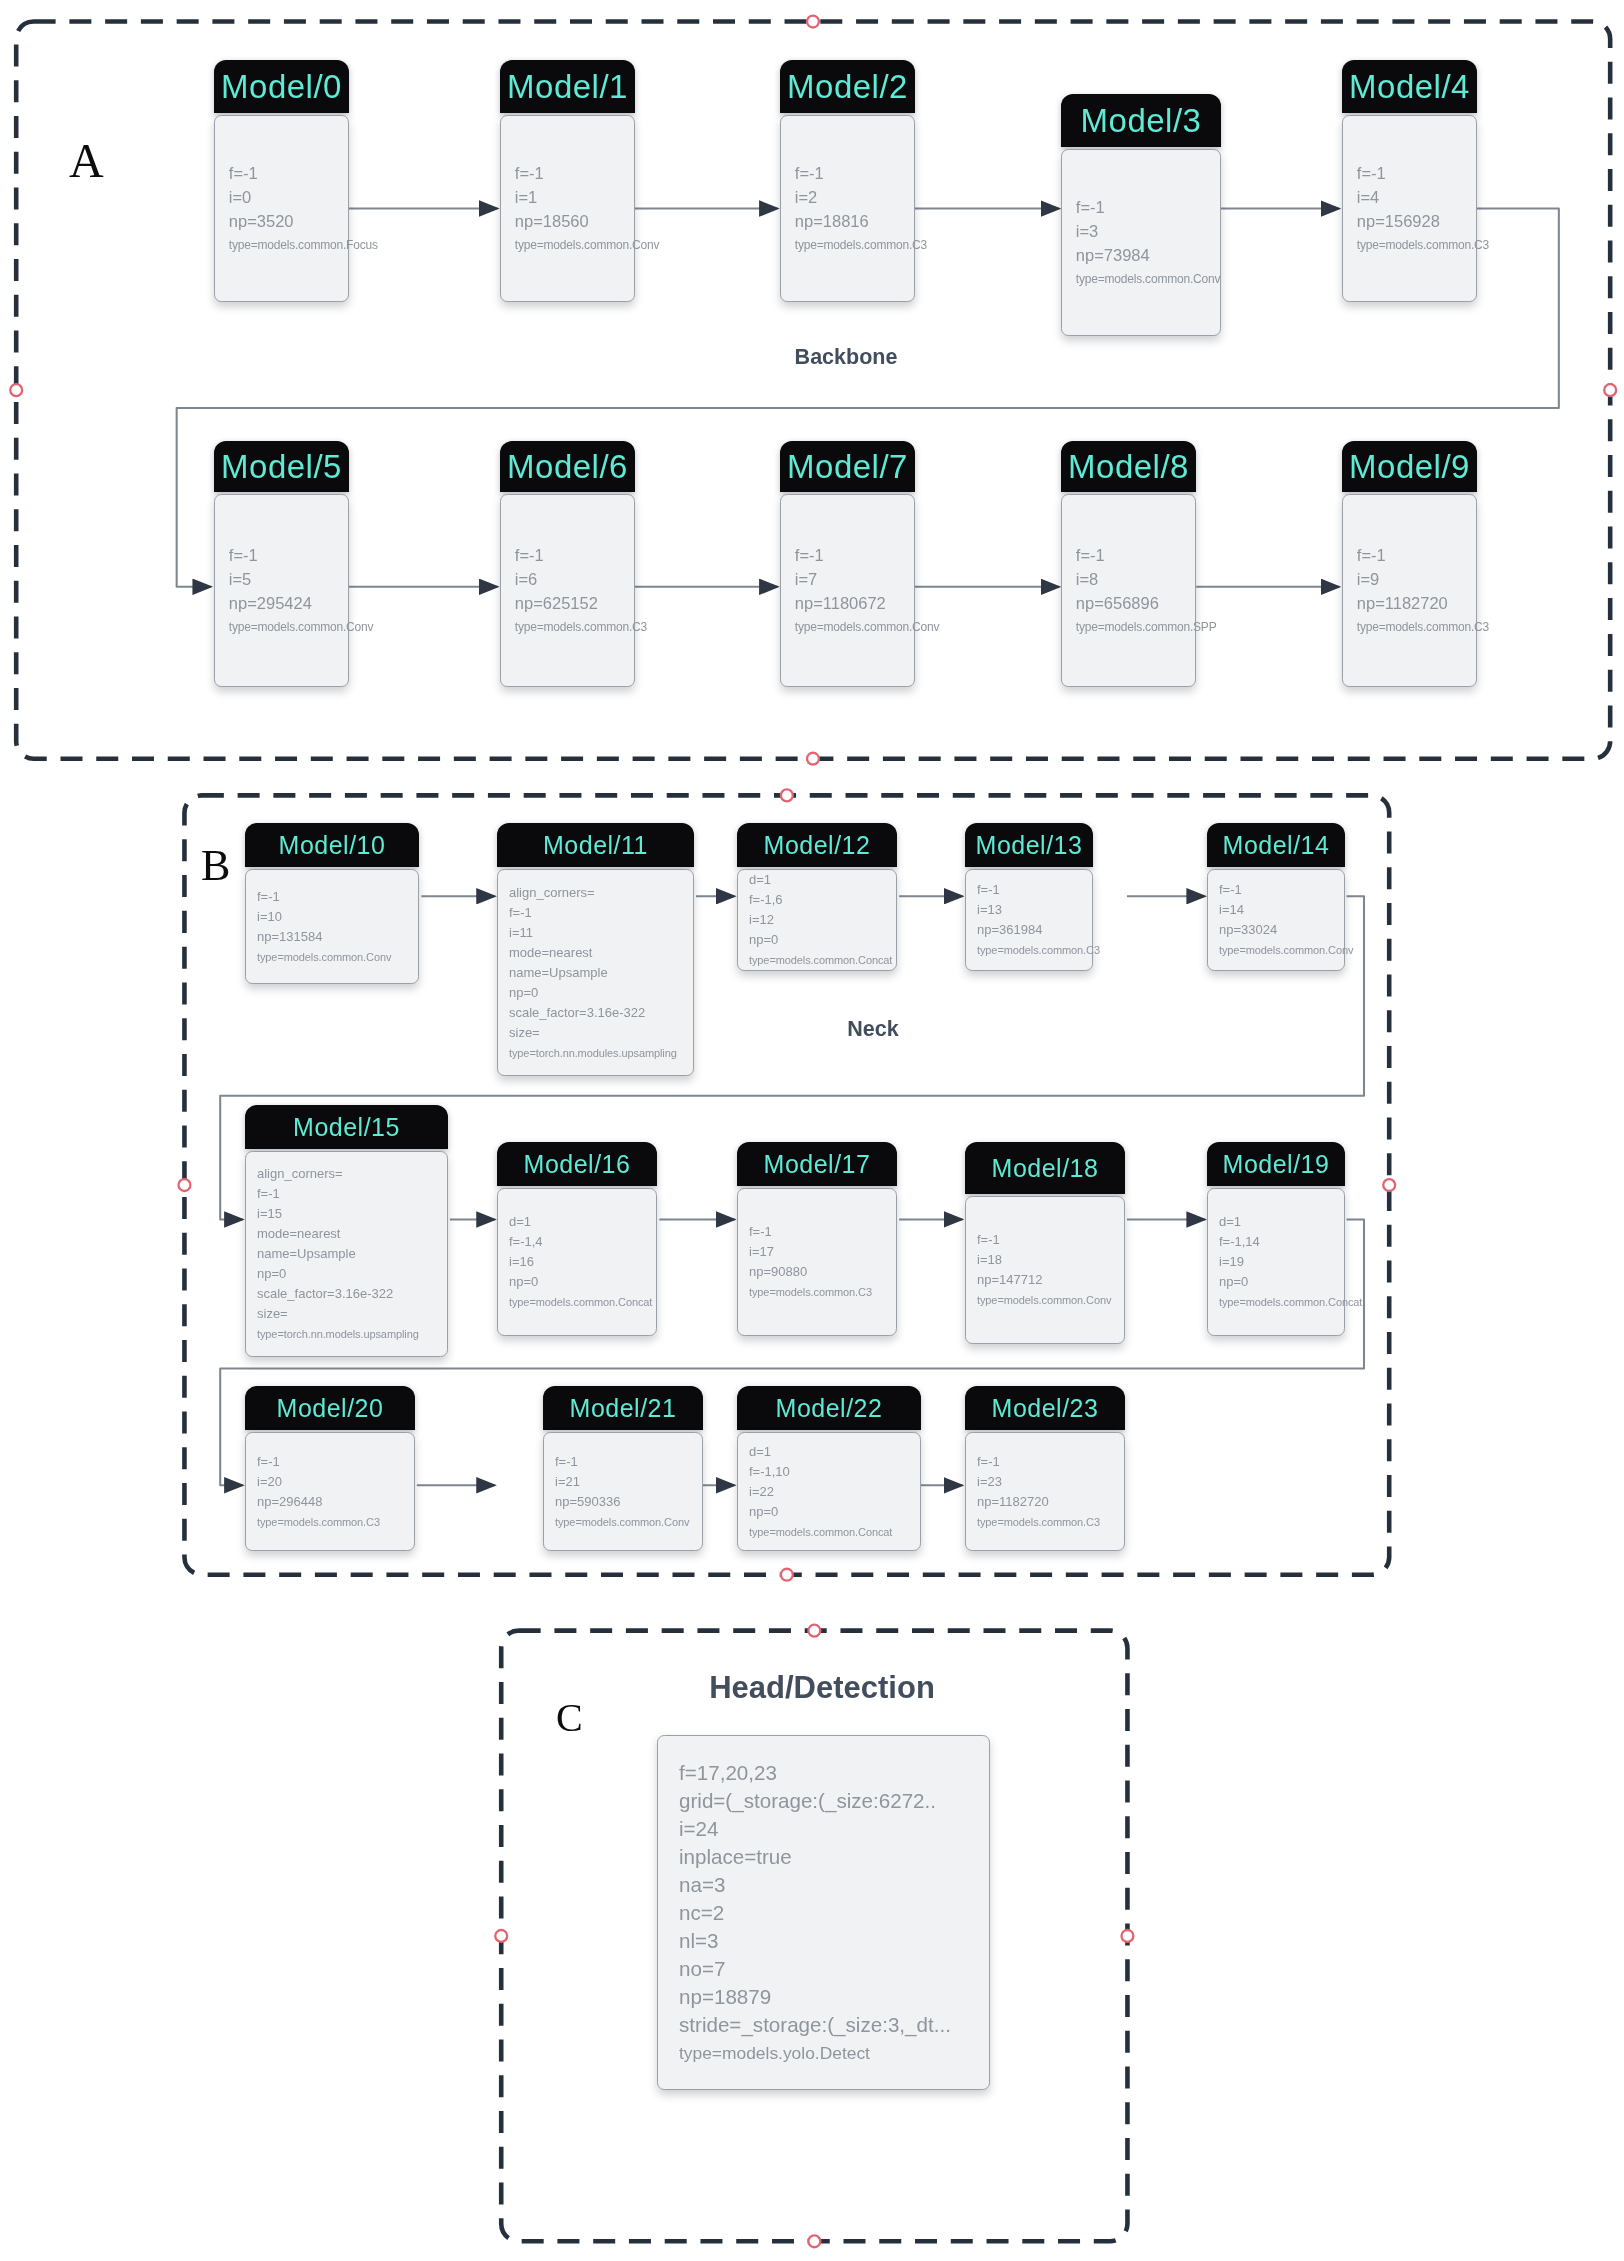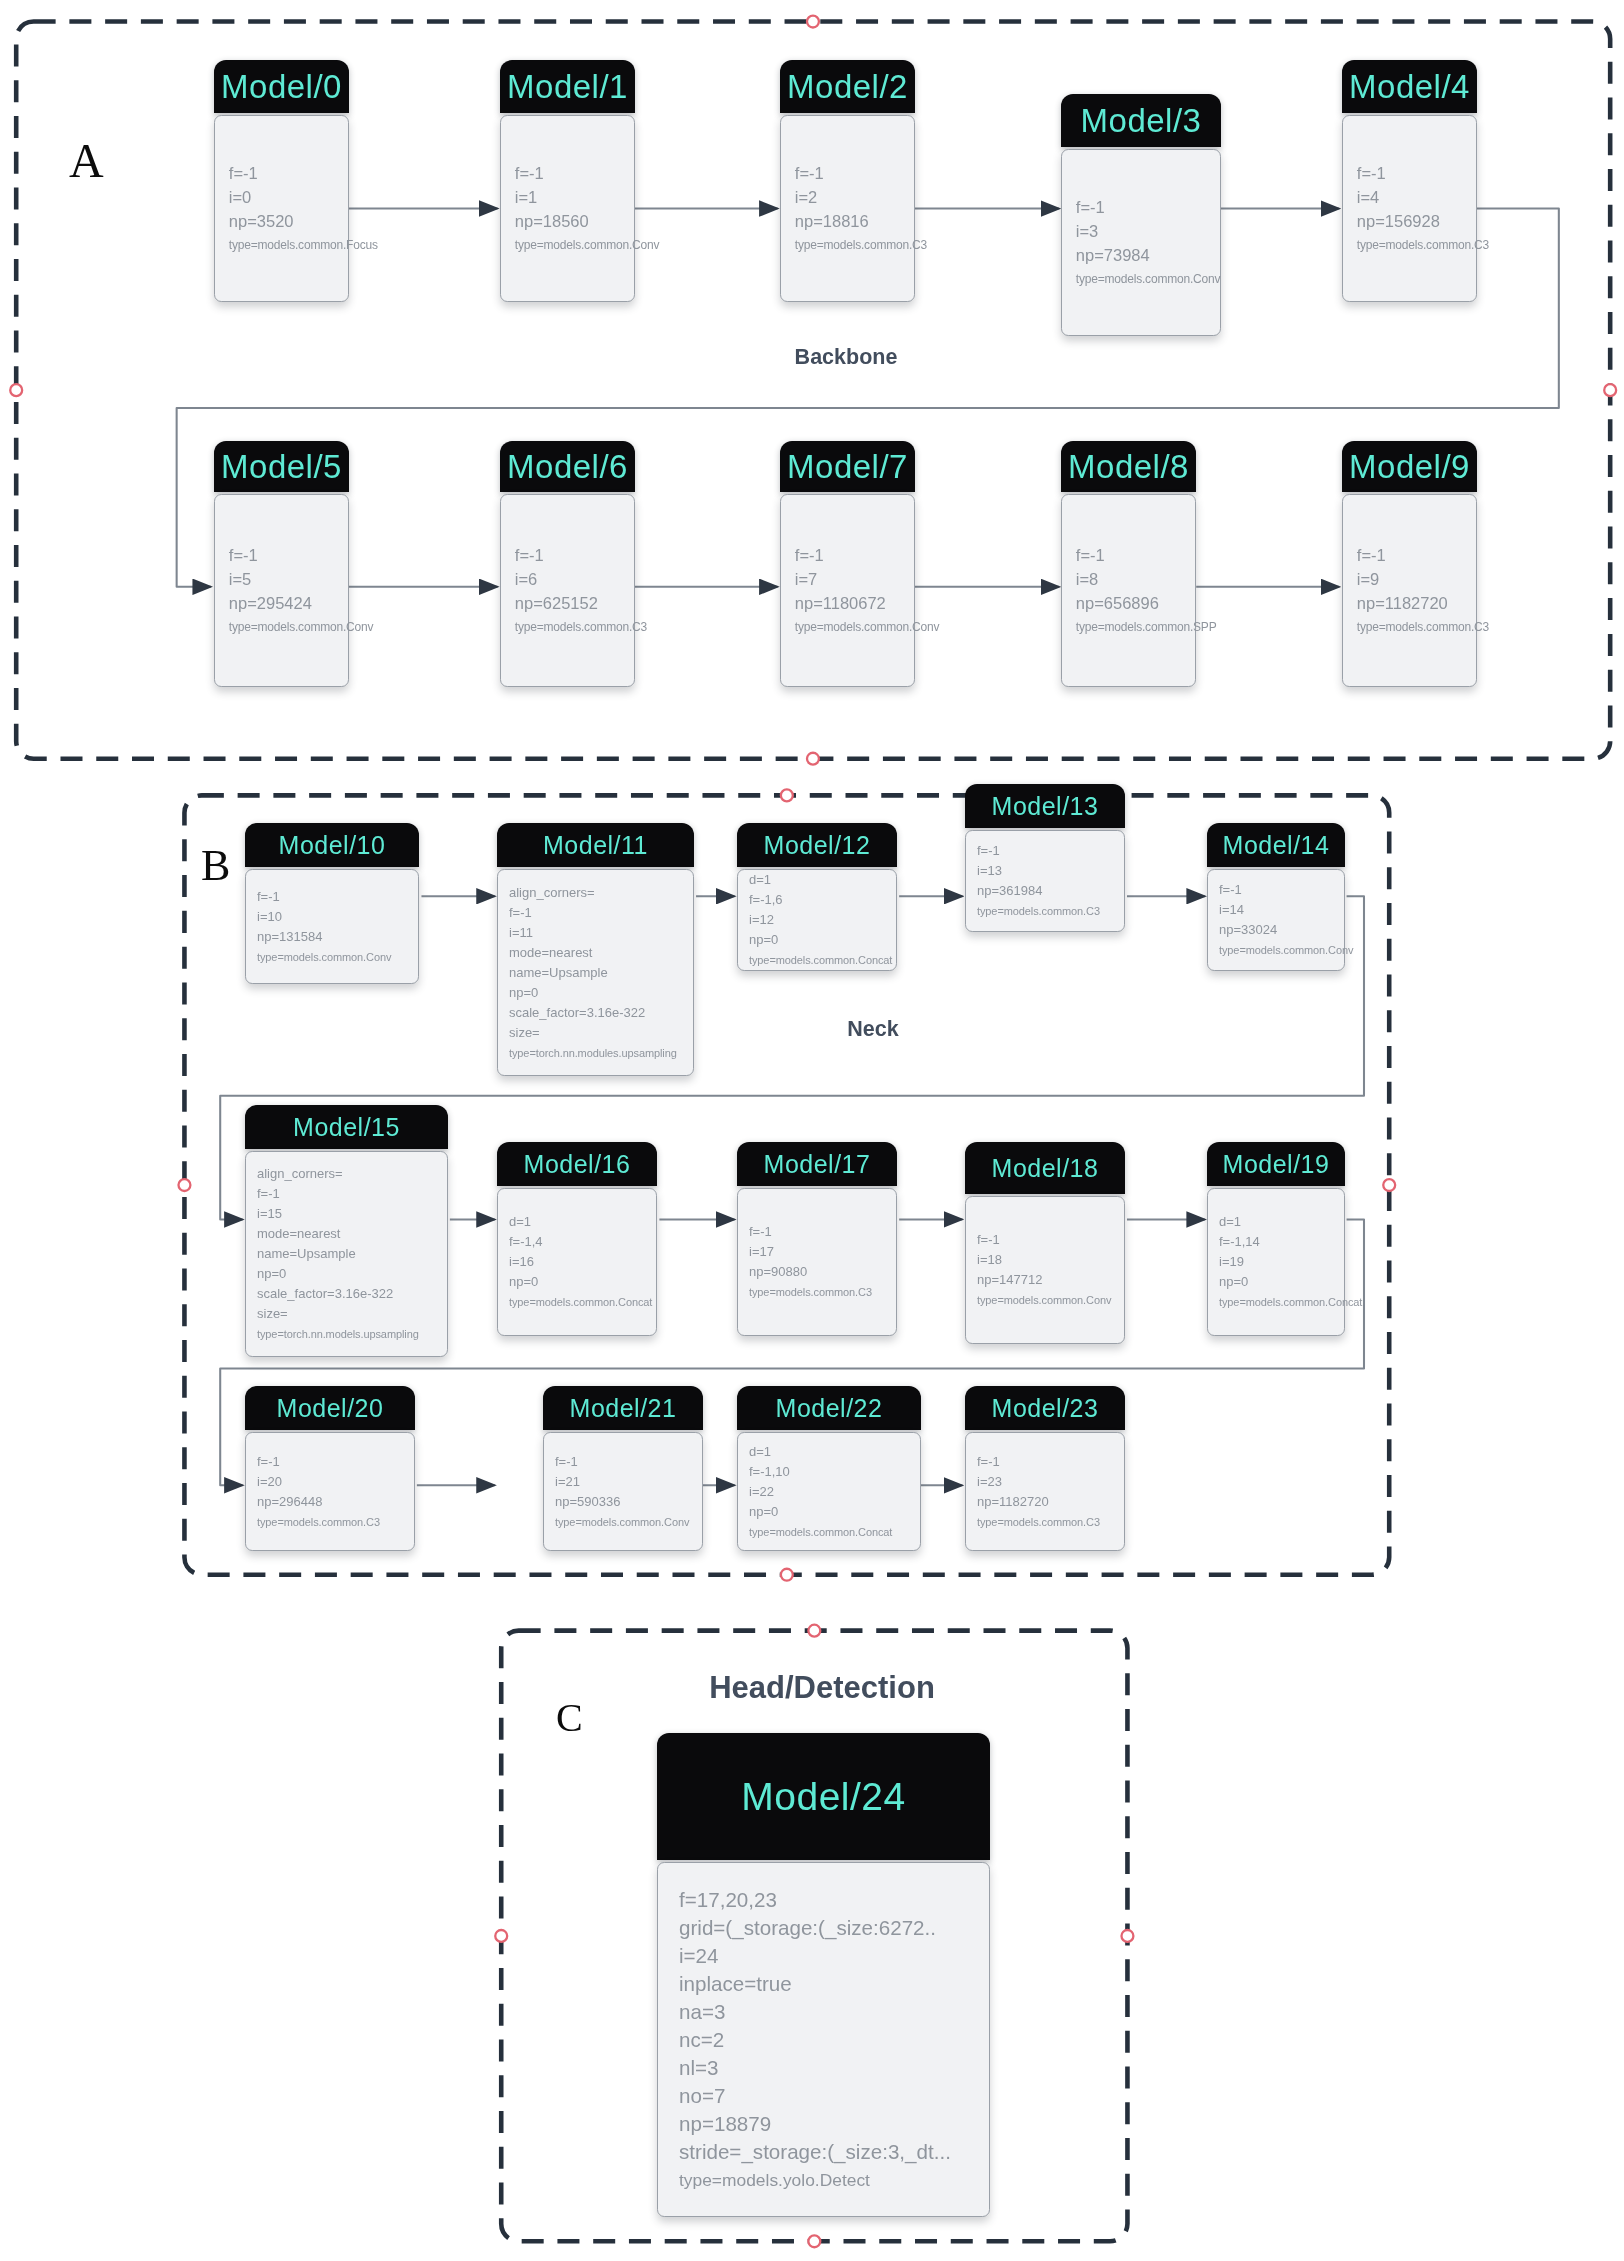--- a/index.html
+++ b/index.html
@@ -219,21 +219,21 @@
     <div class="node fb" style="left: 737px; top: 823px; width: 160px;">
       <div class="head" style="height: 44px;">Model/12</div>
       <div class="body" style="height: 102px;">
         <div class="ln">d=1</div>
         <div class="ln">f=-1,6</div>
         <div class="ln">i=12</div>
         <div class="ln">np=0</div>
         <div class="ln small">type=models.common.Concat</div>
       </div>
     </div>
-    <div class="node fb" style="left: 965px; top: 784px; width: 160px;">
+    <div class="node fb" style="left: 965px; top: 823px; width: 128px;">
       <div class="head" style="height: 44px;">Model/13</div>
       <div class="body" style="height: 102px;">
         <div class="ln">f=-1</div>
         <div class="ln">i=13</div>
         <div class="ln">np=361984</div>
         <div class="ln small">type=models.common.C3</div>
       </div>
     </div>
     <div class="node fb" style="left: 1207px; top: 823px; width: 138px;">
       <div class="head" style="height: 44px;">Model/14</div>
@@ -327,21 +327,20 @@
     <div class="node fb" style="left: 965px; top: 1386px; width: 160px;">
       <div class="head" style="height: 44px;">Model/23</div>
       <div class="body" style="height: 119px;">
         <div class="ln">f=-1</div>
         <div class="ln">i=23</div>
         <div class="ln">np=1182720</div>
         <div class="ln small">type=models.common.C3</div>
       </div>
     </div>
     <div class="node fc" style="left: 657px; top: 1733px; width: 333px;">
-      <div class="head" style="height: 127px;">Model/24</div>
       <div class="body" style="height: 355px;">
         <div class="ln">f=17,20,23</div>
         <div class="ln">grid=(_storage:(_size:6272..</div>
         <div class="ln">i=24</div>
         <div class="ln">inplace=true</div>
         <div class="ln">na=3</div>
         <div class="ln">nc=2</div>
         <div class="ln">nl=3</div>
         <div class="ln">no=7</div>
         <div class="ln">np=18879</div>

